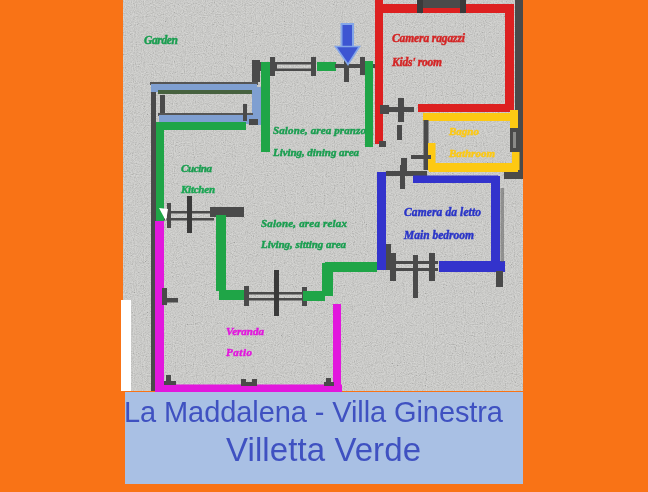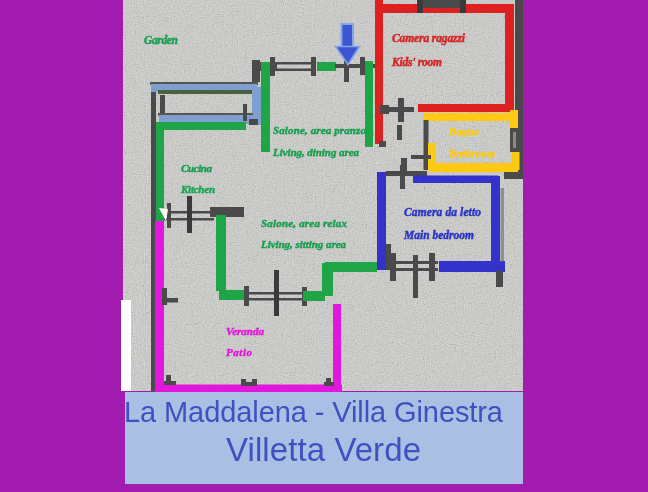--- a/index.html
+++ b/index.html
@@ -1,16 +1,16 @@
 <!DOCTYPE html>
 <html><head>
 <meta charset="utf-8">
 <style>
   html,body{margin:0;padding:0;background:#ffffff;}
-  #page{position:relative;width:648px;height:492px;background:#a21caf;overflow:hidden;}
+  #page{position:relative;width:648px;height:492px;background:#f97316;overflow:hidden;}
   svg text{font-family:"Liberation Serif",serif;font-weight:bold;font-style:italic;stroke-width:0.45px;}
 </style>
 </head>
 <body>
 <div id="page">
 <svg width="648" height="492" viewBox="0 0 648 492" xmlns="http://www.w3.org/2000/svg">
 <defs>
   <filter id="noise" x="0" y="0" width="100%" height="100%">
     <feTurbulence type="fractalNoise" baseFrequency="0.9" numOctaves="2" seed="3"></feTurbulence>
     <feColorMatrix type="saturate" values="0"></feColorMatrix>

